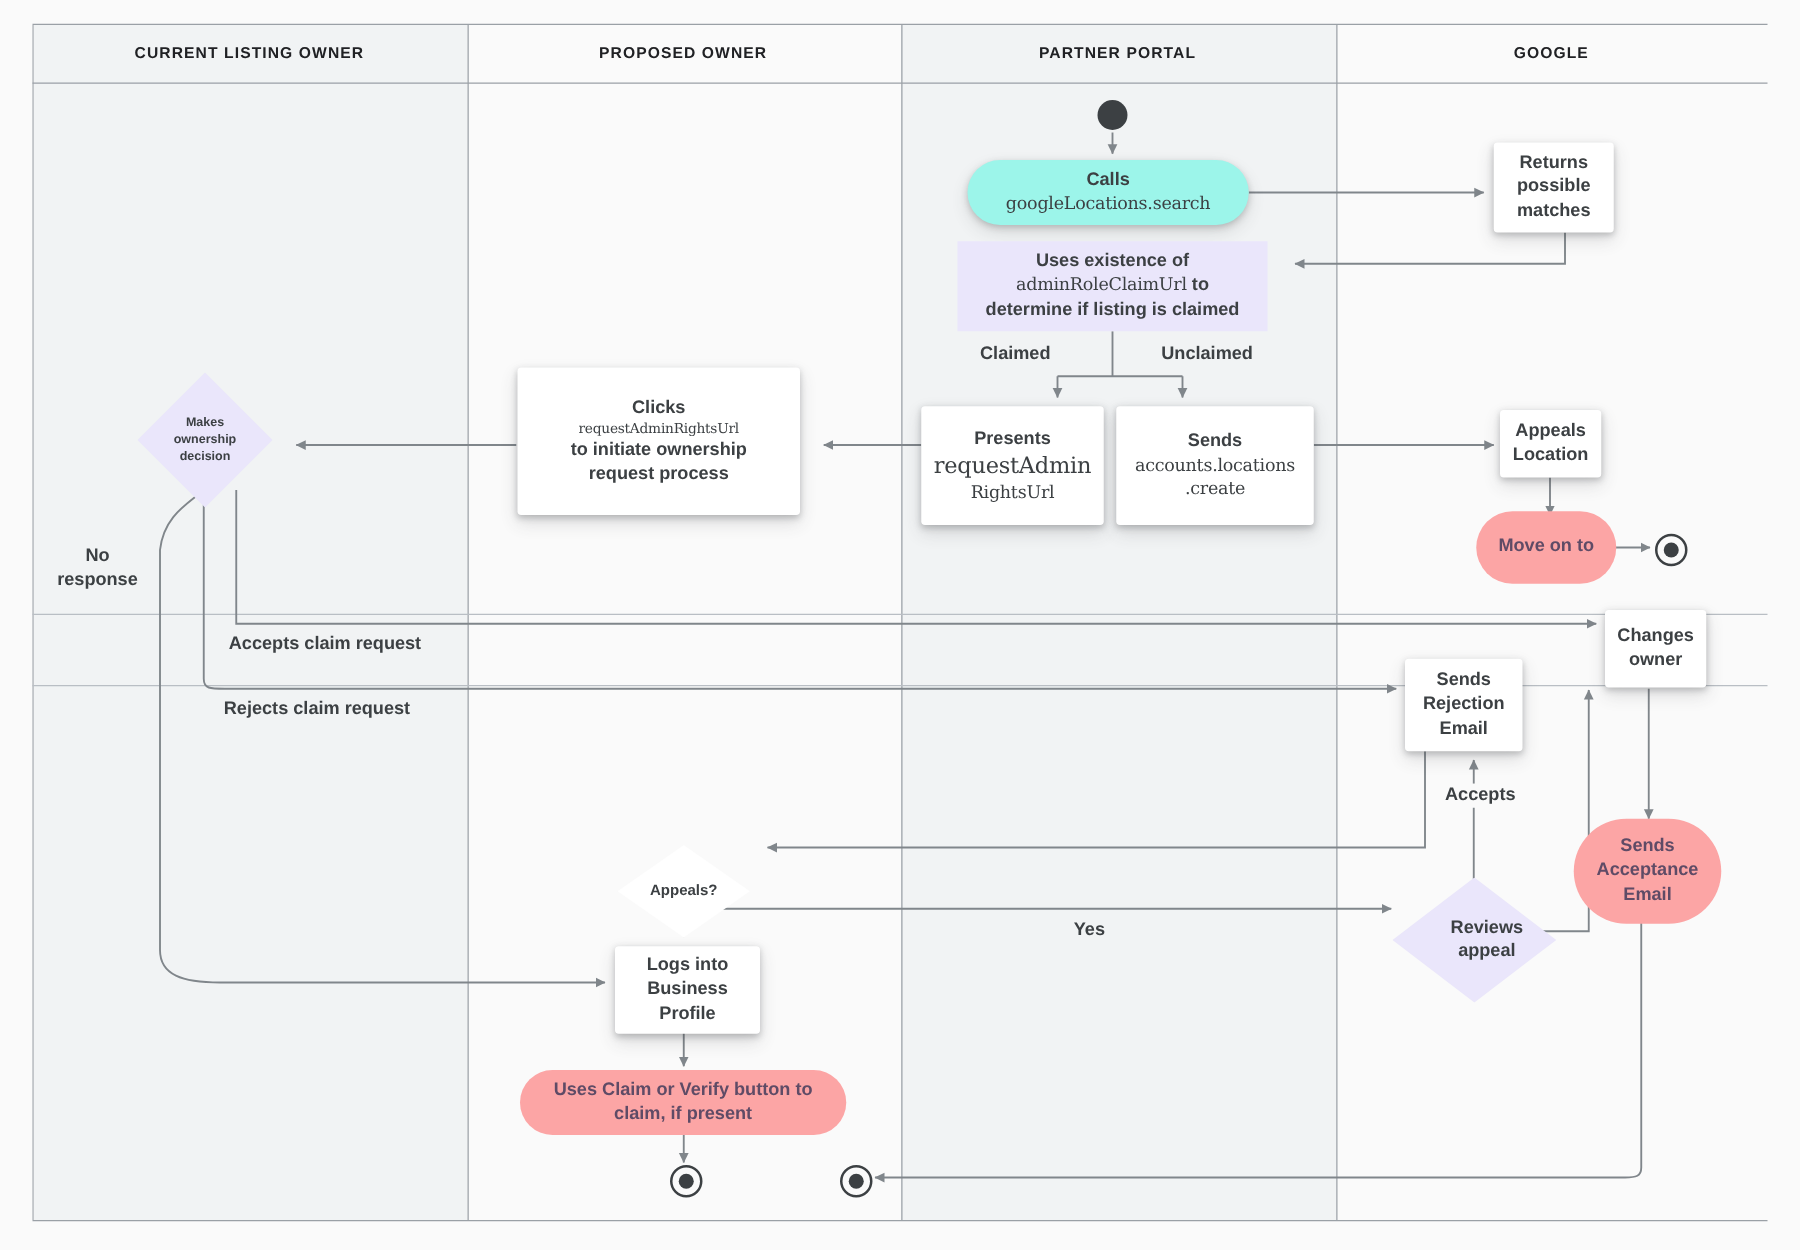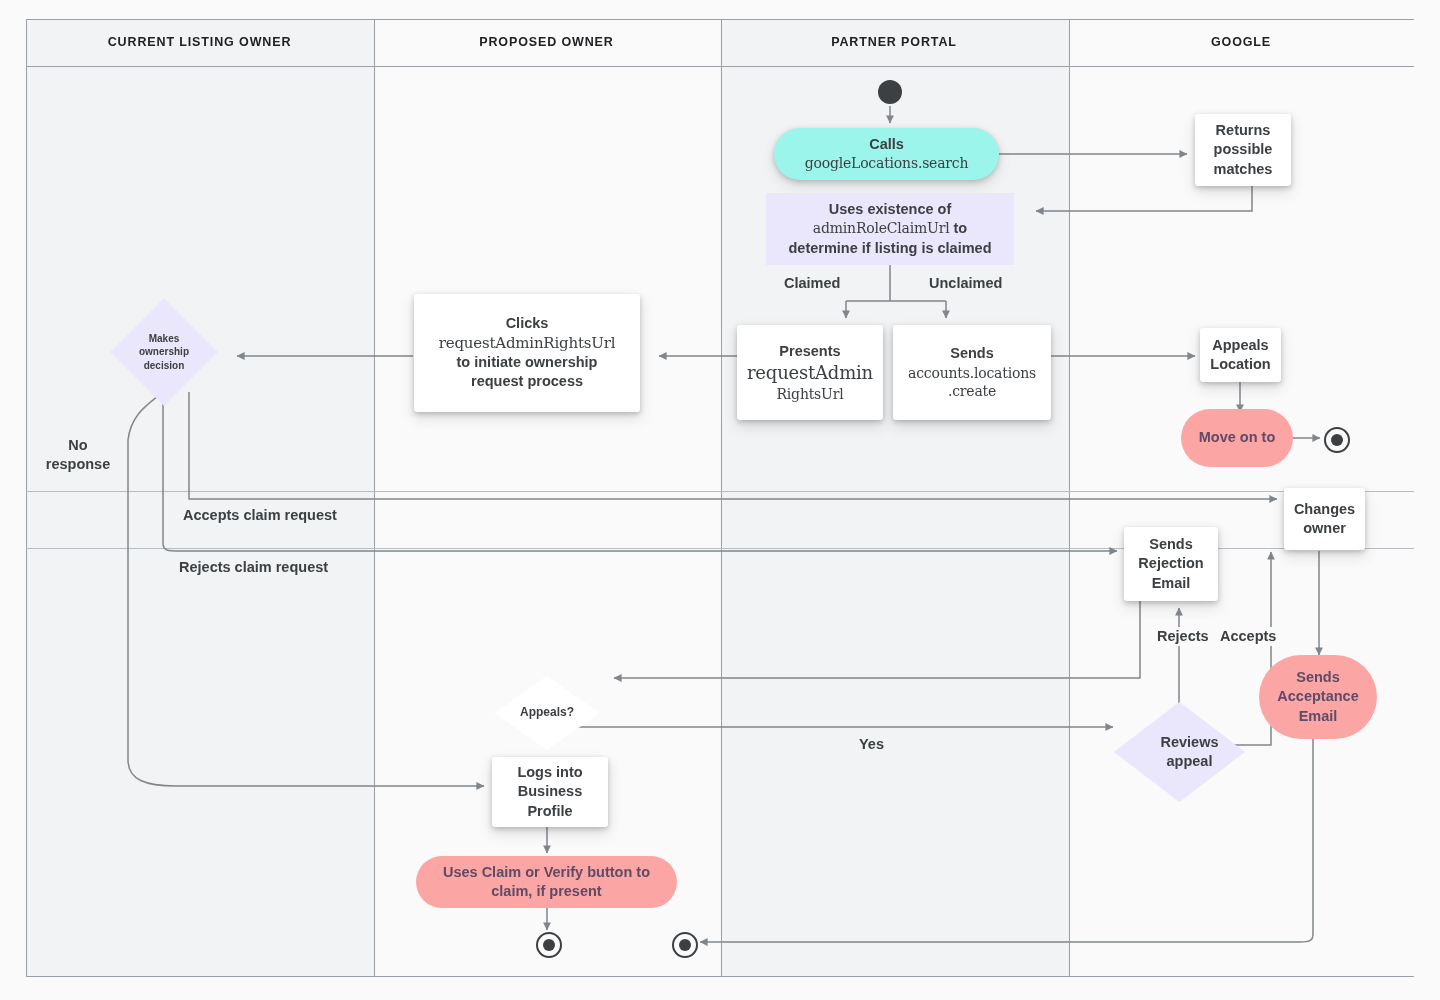--- a/index.html
+++ b/index.html
@@ -222,21 +222,21 @@
     <div class="inner">Move on to</div>
   </div>
 
   <div class="end-dot" style="left:1324px;top:427px;">
       <i></i>
     </div>
 
   <div class="node n-rect" style="left:414px;top:294px;width:226px;height:118px;">
     <div class="inner">
       <div>Clicks</div>
-      <div class="mono" style="font-size:15px;">requestAdminRightsUrl</div>
+      <div class="mono" style="font-size:11px;">requestAdminRightsUrl</div>
       <div>to initiate ownership</div>
       <div>request process</div>
     </div>
   </div>
 
   <div class="node n-diamond-purple" style="left:110px;top:298px;width:108px;height:108px;font-size:10px;">
     <div class="inner" style="padding:0;">
       <div>Makes</div>
       <div>ownership</div>
       <div>decision</div>
@@ -304,17 +304,17 @@
 
   <div class="elabel ctr" style="left:34px;top:436px;width:88px;">
     <div>No</div>
     <div>response</div>
   </div>
 
   <div class="elabel bg" style="left:180px;top:506px;">Accepts claim request</div>
   <div class="elabel bg" style="left:176px;top:558px;">Rejects claim request</div>
 
   <div class="elabel bg2" style="left:1154px;top:627px;">Rejects</div>
-  <div class="elabel bg2" style="left:1217px;top:627px;">Accepts</div>
+  <div class="elabel bg2" style="left:1153px;top:627px;">Accepts</div>
 
   <div class="elabel bg" style="left:856px;top:735px;">Yes</div>
 
 </div>
 
 </body></html>

